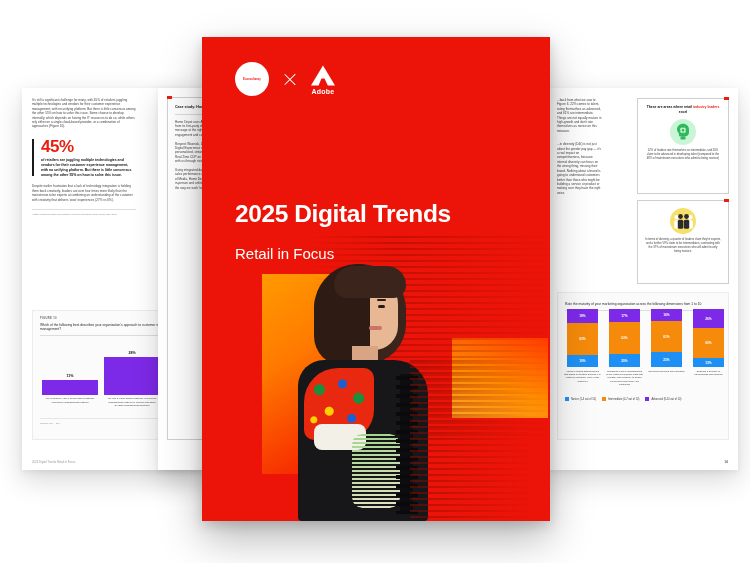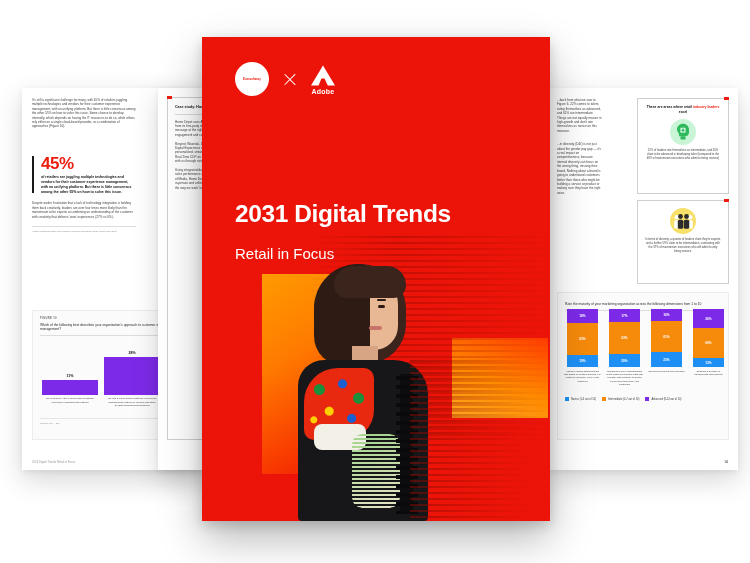--- a/index.html
+++ b/index.html
@@ -21,21 +21,21 @@
   .sheet .pad{position:absolute;inset:0;padding:10px 10px 6px 10px;box-sizing:border-box;}
 
   
   .micro{font-size:3.05px;line-height:4.4px;color:#3b3b3b;letter-spacing:.01em;}
   .tiny-head{font-size:3.6px;font-weight:bold;color:#111;line-height:5px;}
 
   
   #sheet-left{left:22px;top:88px;width:178px;height:382px;}
   #sheet-left .col{position:absolute;left:10px;top:10px;width:104px;}
   .pullquote{
-    position:relative;margin-top:26px;padding-left:9px;
+    position:relative;margin-top:9px;padding-left:9px;
   }
   .pullquote:before{
     content:"";position:absolute;left:0;top:1px;bottom:1px;width:2.4px;background:#1a1a1a;
   }
   .pull-num{font-size:17px;line-height:17px;font-weight:bold;color:#ec1c0e;letter-spacing:-.5px;}
   .pull-txt{font-size:3.5px;line-height:4.9px;font-weight:bold;color:#111;margin-top:3px;}
   .footnote{font-size:2.3px;color:#8c8c8c;line-height:3.2px;margin-top:7px;
             border-top:.5px solid #ddd;padding-top:3px;}
   .page-foot{position:absolute;left:10px;bottom:6px;font-size:2.8px;color:#9a9a9a;}
   .page-num{position:absolute;right:10px;bottom:6px;font-size:3.4px;color:#6d6d6d;font-weight:bold;}
@@ -341,21 +341,21 @@
       <span class="adobe-logo">
         <svg width="26" height="23" viewBox="0 0 26 23" aria-hidden="true">
           <rect x="0" y="0" width="26" height="23" fill="#ec1408"></rect>
           <path d="M13 1.5 L25 21.5 L17.8 21.5 L14.5 14.4 L10.1 14.4 L13 1.5 Z" fill="#ffffff"></path>
           <path d="M13 1.5 L1 21.5 L8.6 21.5 L13 10.5 Z" fill="#ffffff"></path>
         </svg>
         <span class="adobe-name">Adobe</span>
       </span>
     </div>
 
-    <div class="cover-title">2031 Digital Trends</div>
+    <div class="cover-title">2025 Digital Trends</div>
     <div class="cover-sub">Retail in Focus</div>
 
     <div class="art">
       <div class="sq a"></div>
       <div class="sq b"></div>
       <div class="streak"></div>
 
       <div class="figure">
         <div class="f-hair"></div>
         <div class="f-face"></div>

